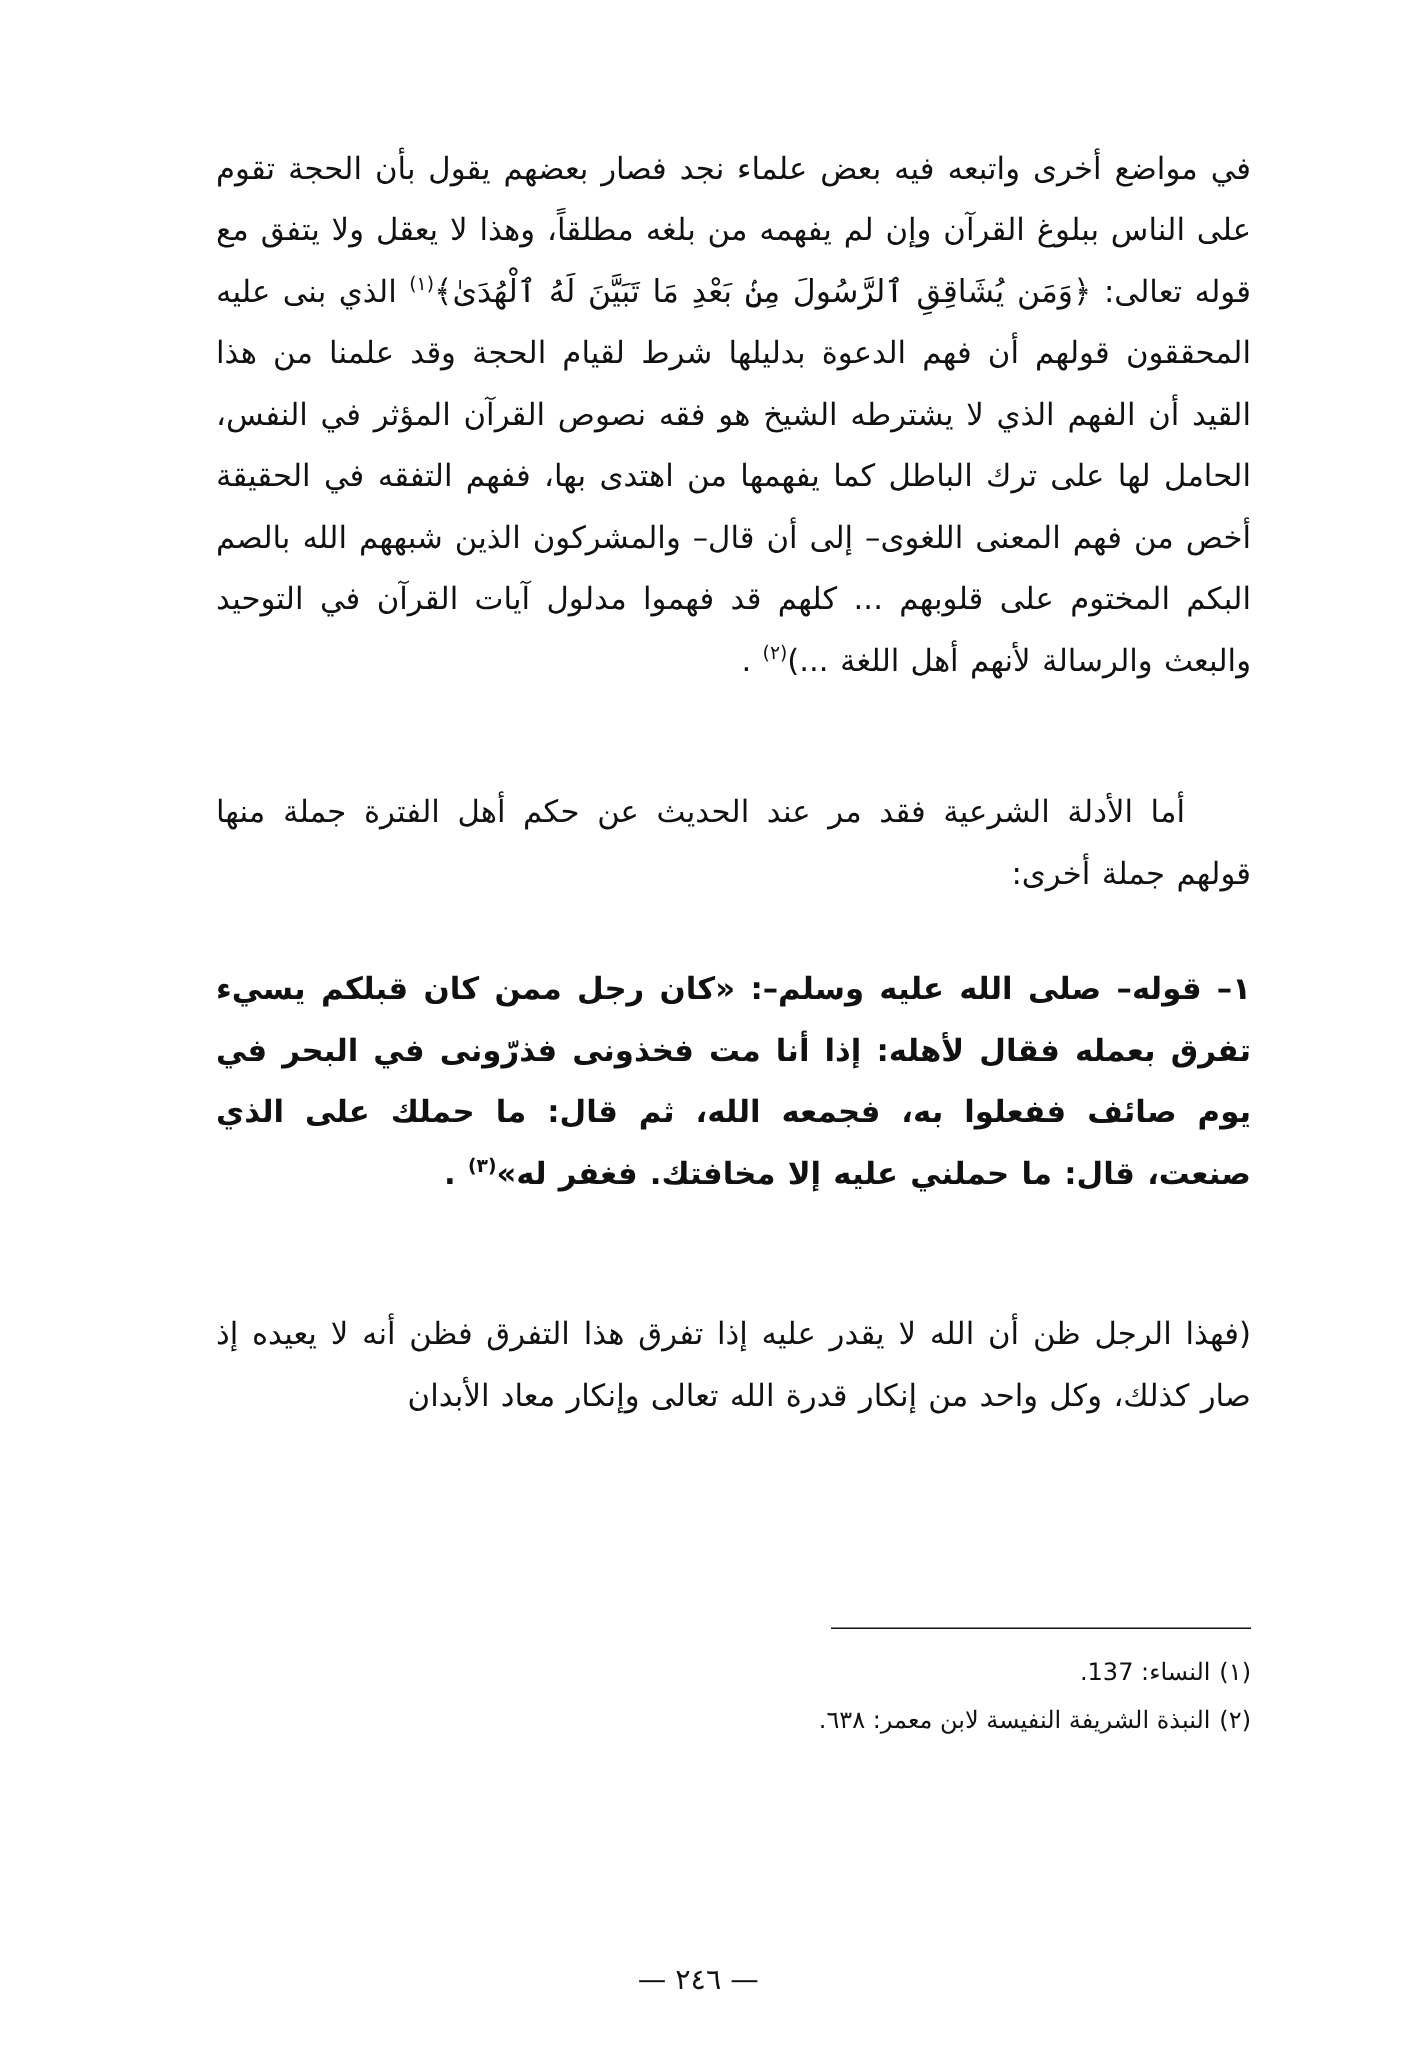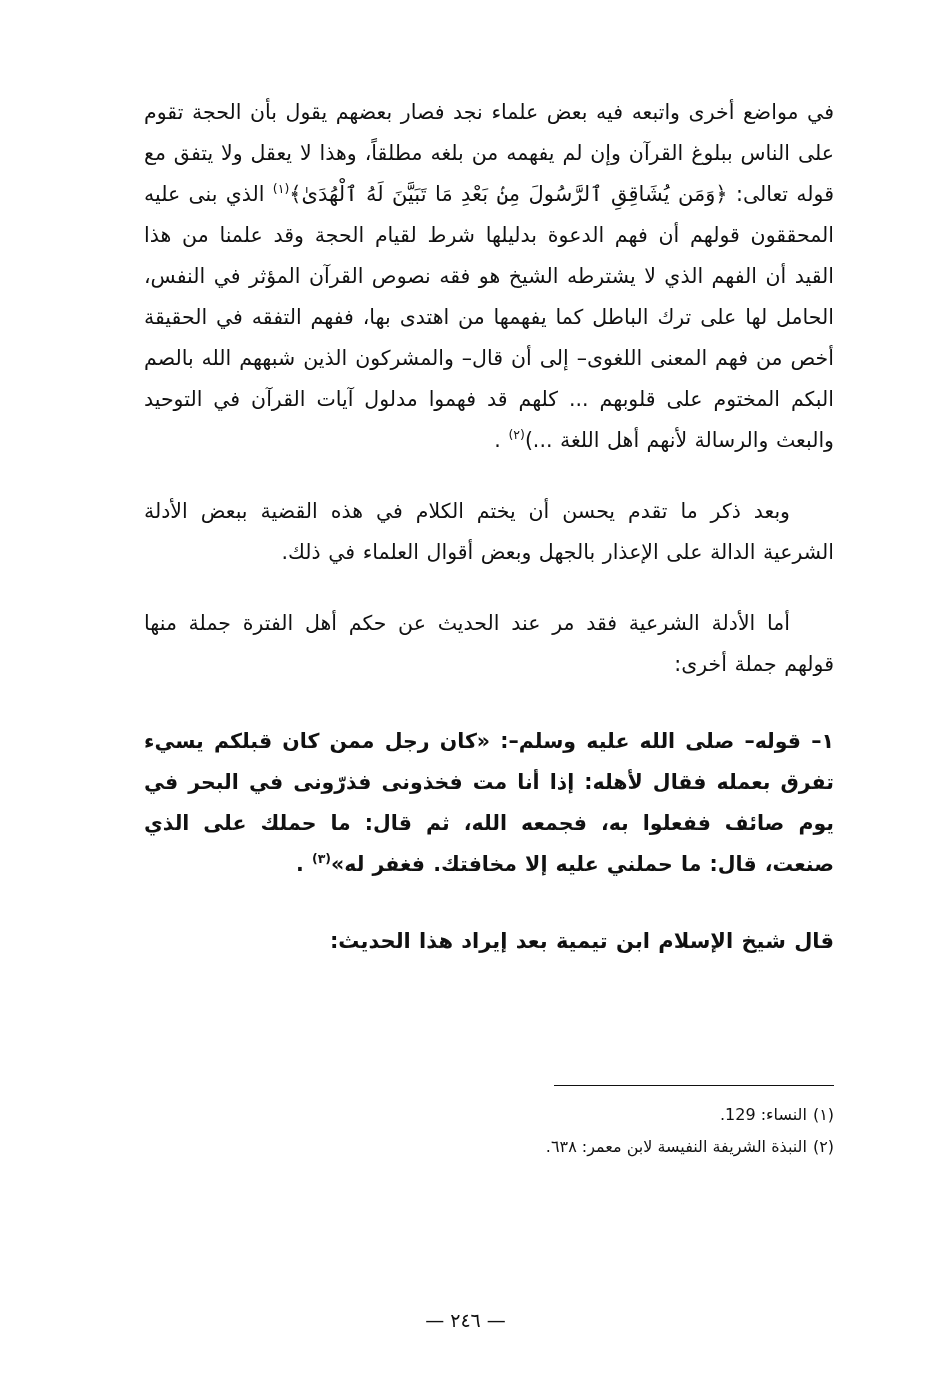--- a/index.html
+++ b/index.html
@@ -112,44 +112,43 @@
 <body>
 
 <div class="page">
 
   <div class="body-text">
 
     <p class="para"><span>في مواضع أخرى واتبعه فيه بعض علماء نجد فصار بعضهم يقول بأن الحجة تقوم على الناس ببلوغ القرآن وإن لم يفهمه من بلغه مطلقاً، وهذا لا يعقل ولا يتفق مع قوله تعالى: </span><span class="quran">﴿وَمَن يُشَاقِقِ ٱلرَّسُولَ مِنۢ بَعْدِ مَا تَبَيَّنَ لَهُ ٱلْهُدَىٰ﴾</span><sup class="fn">(١)</sup><span> الذي بنى عليه المحققون قولهم أن فهم الدعوة بدليلها شرط لقيام الحجة وقد علمنا من هذا القيد أن الفهم الذي لا يشترطه الشيخ هو فقه نصوص القرآن المؤثر في النفس، الحامل لها على ترك الباطل كما يفهمها من اهتدى بها، ففهم التفقه في الحقيقة أخص من فهم المعنى اللغوى– إلى أن قال– والمشركون الذين شبههم الله بالصم البكم المختوم على قلوبهم ... كلهم قد فهموا مدلول آيات القرآن في التوحيد والبعث والرسالة لأنهم أهل اللغة ...)</span><sup class="fn">(٢)</sup><span> .</span></p>
 
     <div class="gap-md"></div>
 
-    <p class="para indent">وبعد ذكر ما تقدم يحسن أن يختم الكلام في هذه القضية ببعض الأدلة الشرعية الدالة على الإعذار بالجهل وبعض أقوال العلماء في ذلك.</p>
 
     <div class="gap-md"></div>
 
     <p class="para indent">أما الأدلة الشرعية فقد مر عند الحديث عن حكم أهل الفترة جملة منها قولهم جملة أخرى:</p>
 
     <div class="gap-lg"></div>
 
     <p class="bold-block"><span>١–</span> <span>قوله– صلى الله عليه وسلم–: «كان رجل ممن كان قبلكم يسيء تفرق بعمله فقال لأهله: إذا أنا مت فخذونى فذرّونى في البحر في يوم صائف ففعلوا به، فجمعه الله، ثم قال: ما حملك على الذي صنعت، قال: ما حملني عليه إلا مخافتك. فغفر له»</span><sup class="fn">(٣)</sup><span> .</span></p>
 
     <div class="gap-lg"></div>
 
-    <p class="hadith-head">قال شيخ الإسلام ابن تيمية بعد إيراد هذا الحديث:</p>
 
     <div class="gap-md"></div>
 
+    <p class="quote-para">(فهذا الرجل ظن أن الله لا يقدر عليه إذا تفرق هذا التفرق فظن أنه لا يعيده إذ صار كذلك، وكل واحد من إنكار قدرة الله تعالى وإنكار معاد الأبدان</p>
 
   </div>
 
   <div class="footnotes">
     <div class="fn-rule"></div>
 
     <div class="fn-item">
-      <span class="fn-num">(١)</span><span>النساء: 129.</span>
+      <span class="fn-num">(١)</span><span>النساء: 137.</span>
     </div>
 
     <div class="fn-item">
       <span class="fn-num">(٢)</span><span>النبذة الشريفة النفيسة لابن معمر: ٦٣٨.</span>
     </div>
 
   </div>
 
   <div class="page-number">— ٢٤٦ —</div>
 

